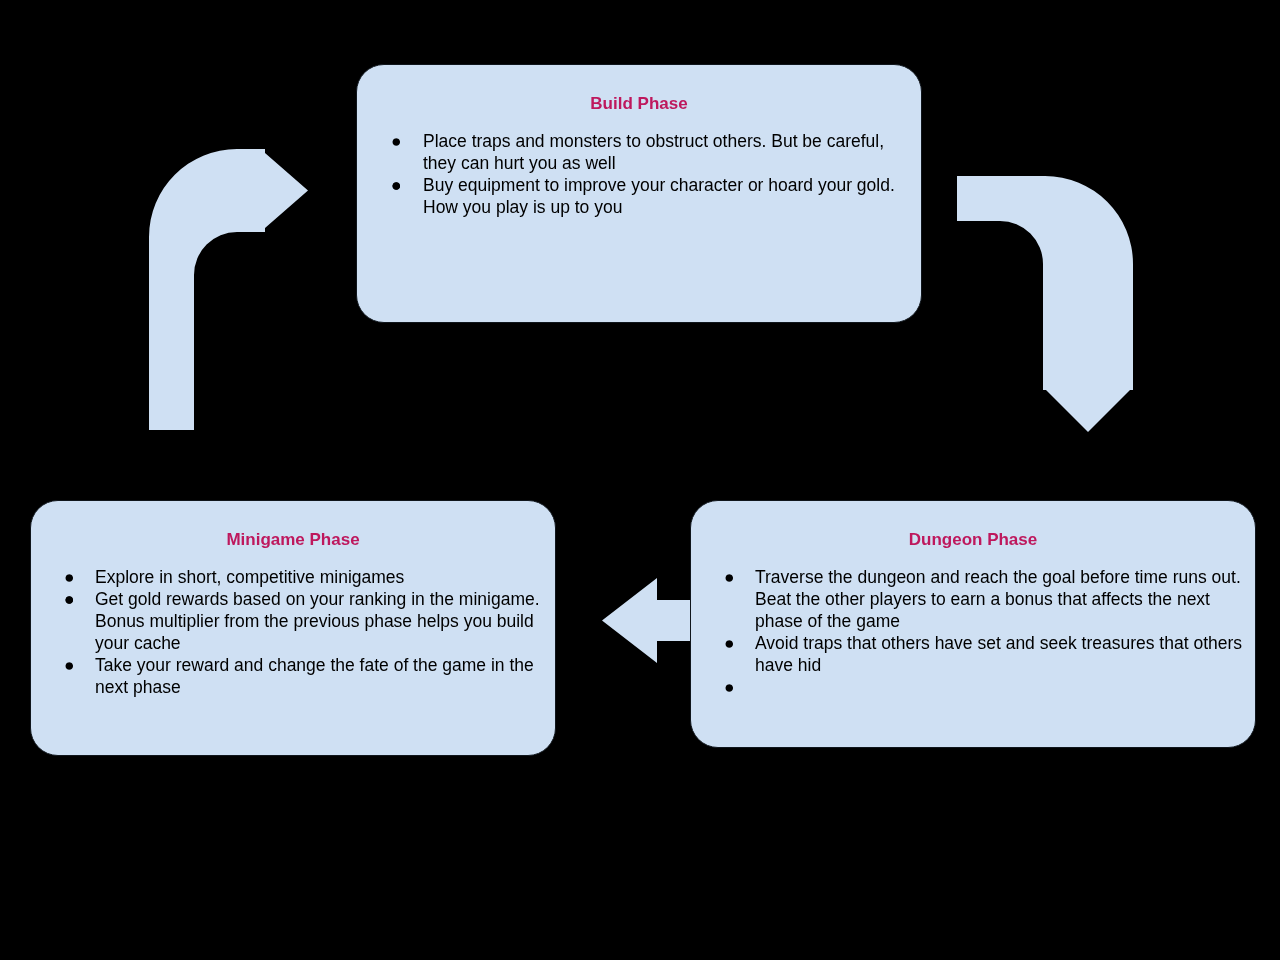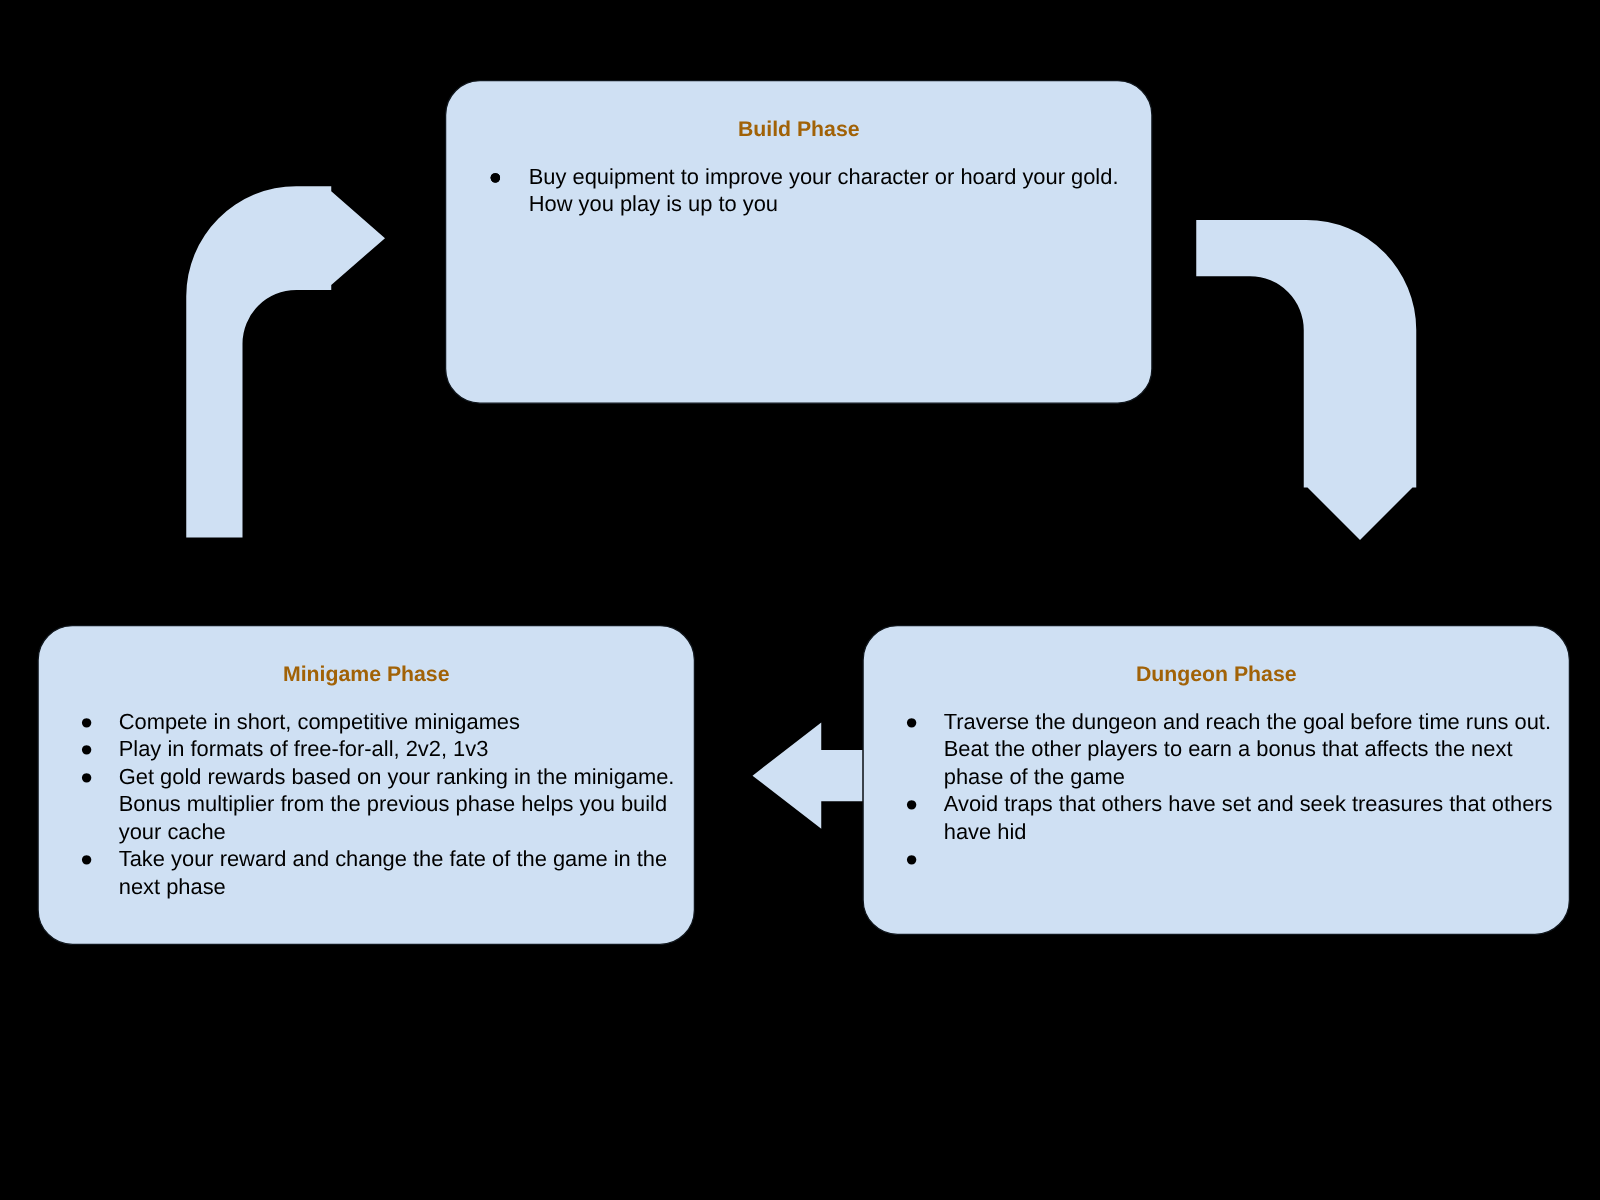--- a/index.html
+++ b/index.html
@@ -33,21 +33,21 @@
     background: #cfe0f3;
     border: 1px solid #10161c;
     border-radius: 28px;
     box-sizing: border-box;
     padding: 0;
   }
   .phase-title {
     text-align: center;
     font-size: 17px;
     font-weight: bold;
-    color: #a16207;
+    color: #be185d;
     line-height: 20px;
     margin: 0;
     padding-top: 29px;
   }
   .bullet-list {
     list-style: none;
     margin: 0;
     padding: 0;
     padding-top: 16px;
   }
@@ -133,41 +133,41 @@
              L 657,641
              L 657,663
              Z"></path>
   </svg>
 
   <div class="phase-box" id="box-build">
     <div class="phase-title">Build Phase</div>
     <ul class="bullet-list">
       <li class="bullet-item">
         <span class="bullet-dot">●</span>
+        <span>Place traps and monsters to obstruct others. But be careful, they can hurt you as well</span>
       </li>
       <li class="bullet-item">
         <span class="bullet-dot">●</span>
       </li>
       <li class="bullet-item">
         <span class="bullet-dot">●</span>
         <span>Buy equipment to improve your character or hoard your gold. How you play is up to you</span>
       </li>
     </ul>
   </div>
 
   <div class="phase-box" id="box-minigame">
     <div class="phase-title">Minigame Phase</div>
     <ul class="bullet-list">
       <li class="bullet-item">
         <span class="bullet-dot">●</span>
-        <span>Compete in short, competitive minigames</span>
+        <span>Explore in short, competitive minigames</span>
       </li>
       <li class="bullet-item">
         <span class="bullet-dot">●</span>
-        <span>Play in formats of free-for-all, 2v2, 1v3</span>
       </li>
       <li class="bullet-item">
         <span class="bullet-dot">●</span>
         <span>Get gold rewards based on your ranking in the minigame. Bonus multiplier from the previous phase helps you build your cache</span>
       </li>
       <li class="bullet-item">
         <span class="bullet-dot">●</span>
         <span>Take your reward and change the fate of the game in the next phase</span>
       </li>
     </ul>

